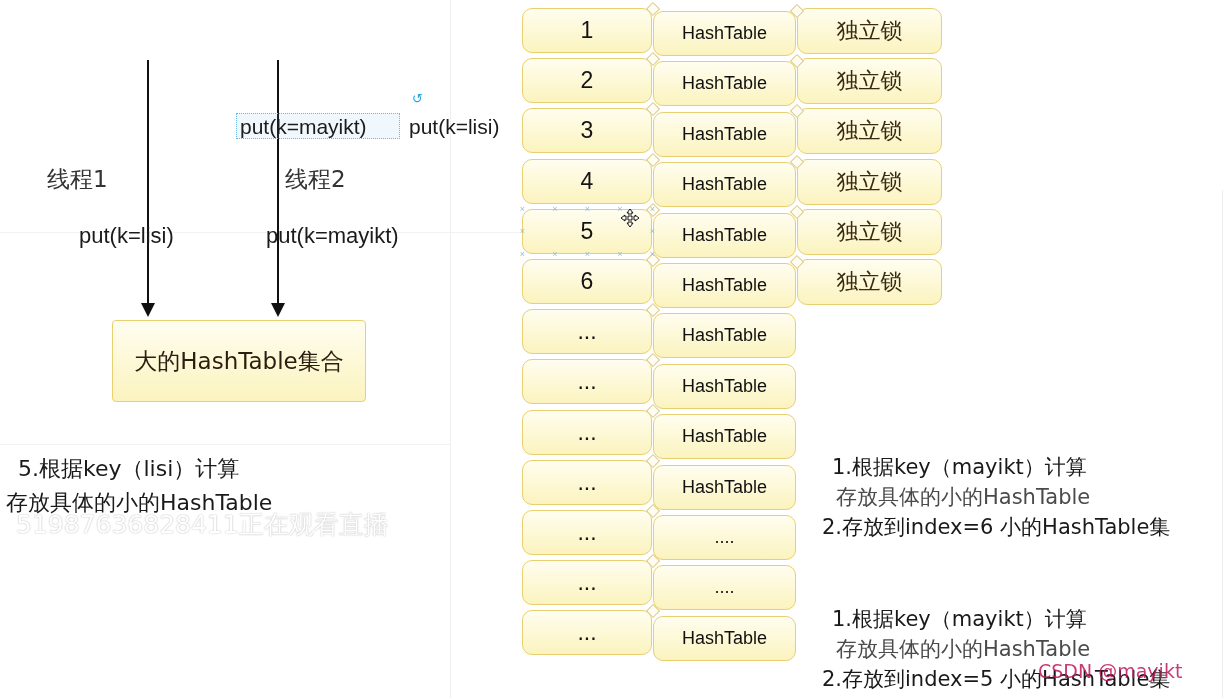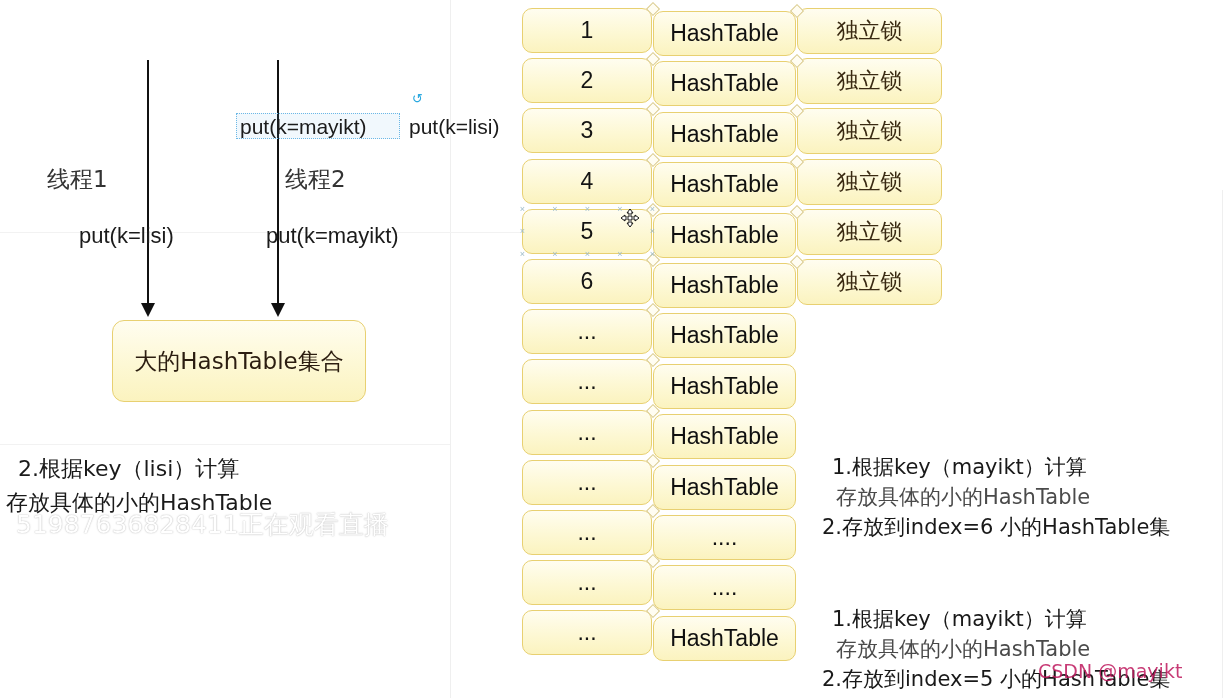--- a/index.html
+++ b/index.html
@@ -35,28 +35,28 @@
     border-radius:10px;
     background:linear-gradient(180deg,#fffdf0 0%,#fdf8d4 55%,#fbf3bf 100%);
     display:flex;align-items:center;justify-content:center;
     color:#231a10;
   }
   .ybox .lbl{pointer-events:none;}
 
   
   #bigbox{
     left:112px;top:320px;width:254px;height:82px;
-    border-radius:12px;
+    border-radius:4px;
     font-size:23px;
   }
   #bigbox .lbl{color:#2b1d10;}
 
   
   .cell-idx{font-size:23px;color:#141414;}
-  .cell-ht{font-size:23px;color:#101010;}
+  .cell-ht{font-size:18px;color:#101010;}
   .cell-lock{font-size:22px;color:#3a2a12;}
 
   
   .sel-dotted{
     position:absolute;
     border:1px dotted #6cb8e6;
     background:rgba(120,190,235,0.10);
     box-sizing:border-box;
     pointer-events:none;
   }
@@ -127,21 +127,21 @@
   <div class="txt cjk" style="left:285px;top:168px;font-size:23px;color:#333;">线程2</div>
 
   <div class="txt" style="left:79px;top:225px;font-size:22px;">put(k=lisi)</div>
   <div class="txt" style="left:266px;top:225px;font-size:22px;">put(k=mayikt)</div>
 
   <div class="ybox" id="bigbox">
     <span class="lbl cjk">大的HashTable集合</span>
   </div>
 
   <div id="note-left" class="cjk">
-    <span class="ln" style="padding-left:12px;">2.根据key（lisi）计算</span>
+    <span class="ln" style="padding-left:12px;">5.根据key（lisi）计算</span>
     <span class="ln">存放具体的小的HashTable</span>
   </div>
 
   <div id="table-layer">
       <div class="ybox" style="left: 522px; top: 8px; width: 130px; height: 45px;">
         <span class="lbl cell-idx">1</span>
       </div>
       <div class="ybox" style="left: 653px; top: 11px; width: 143px; height: 45px;">
         <span class="lbl cell-ht">HashTable</span>
       </div>

